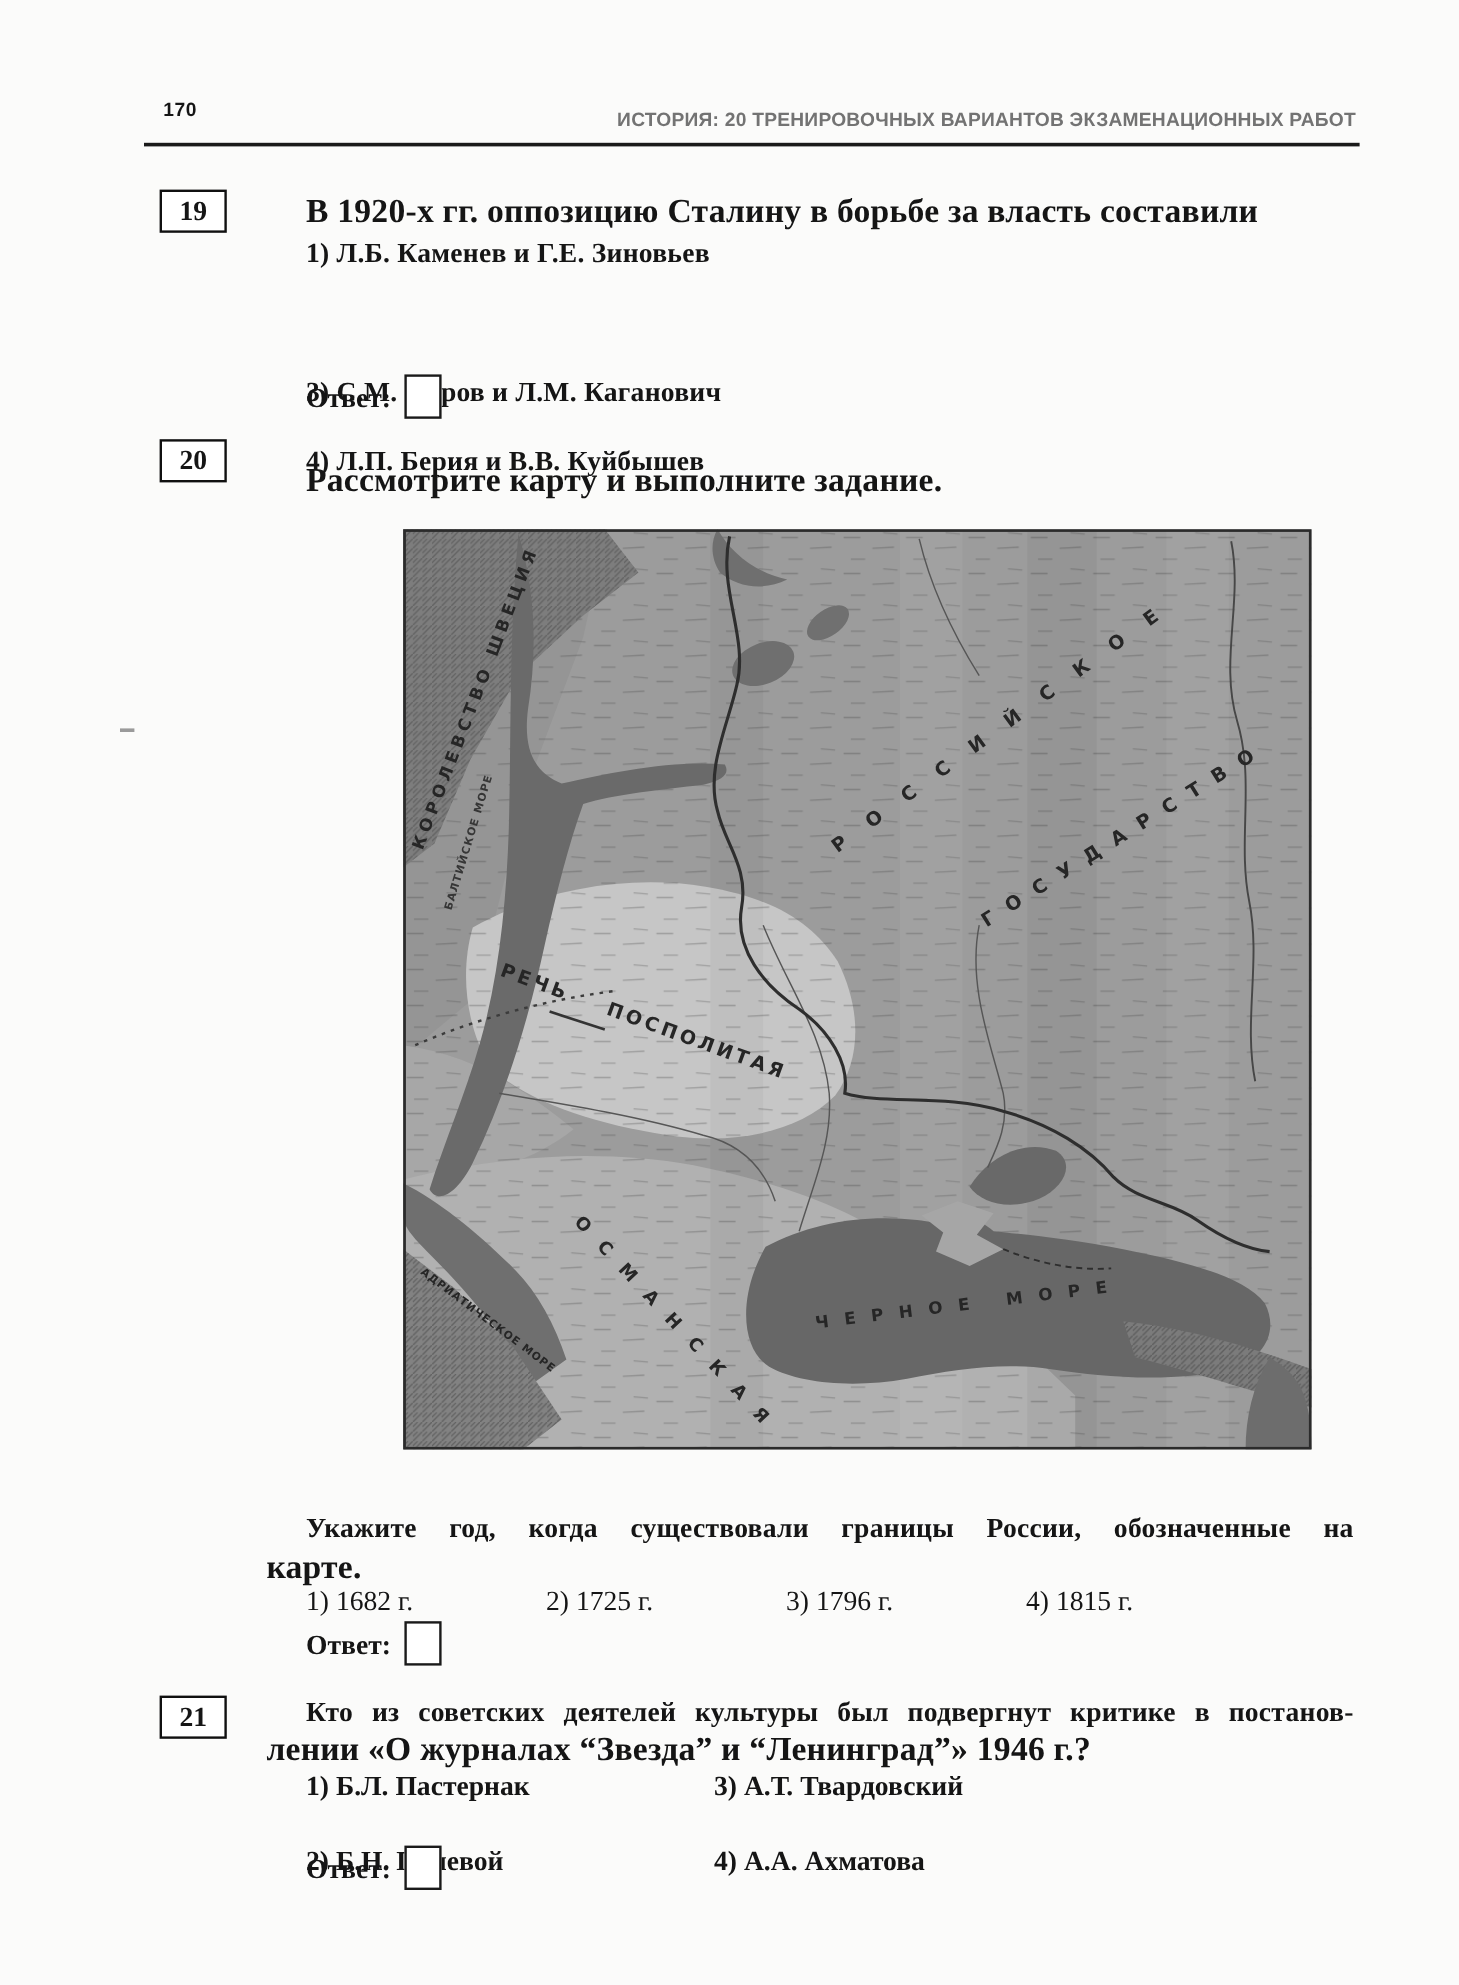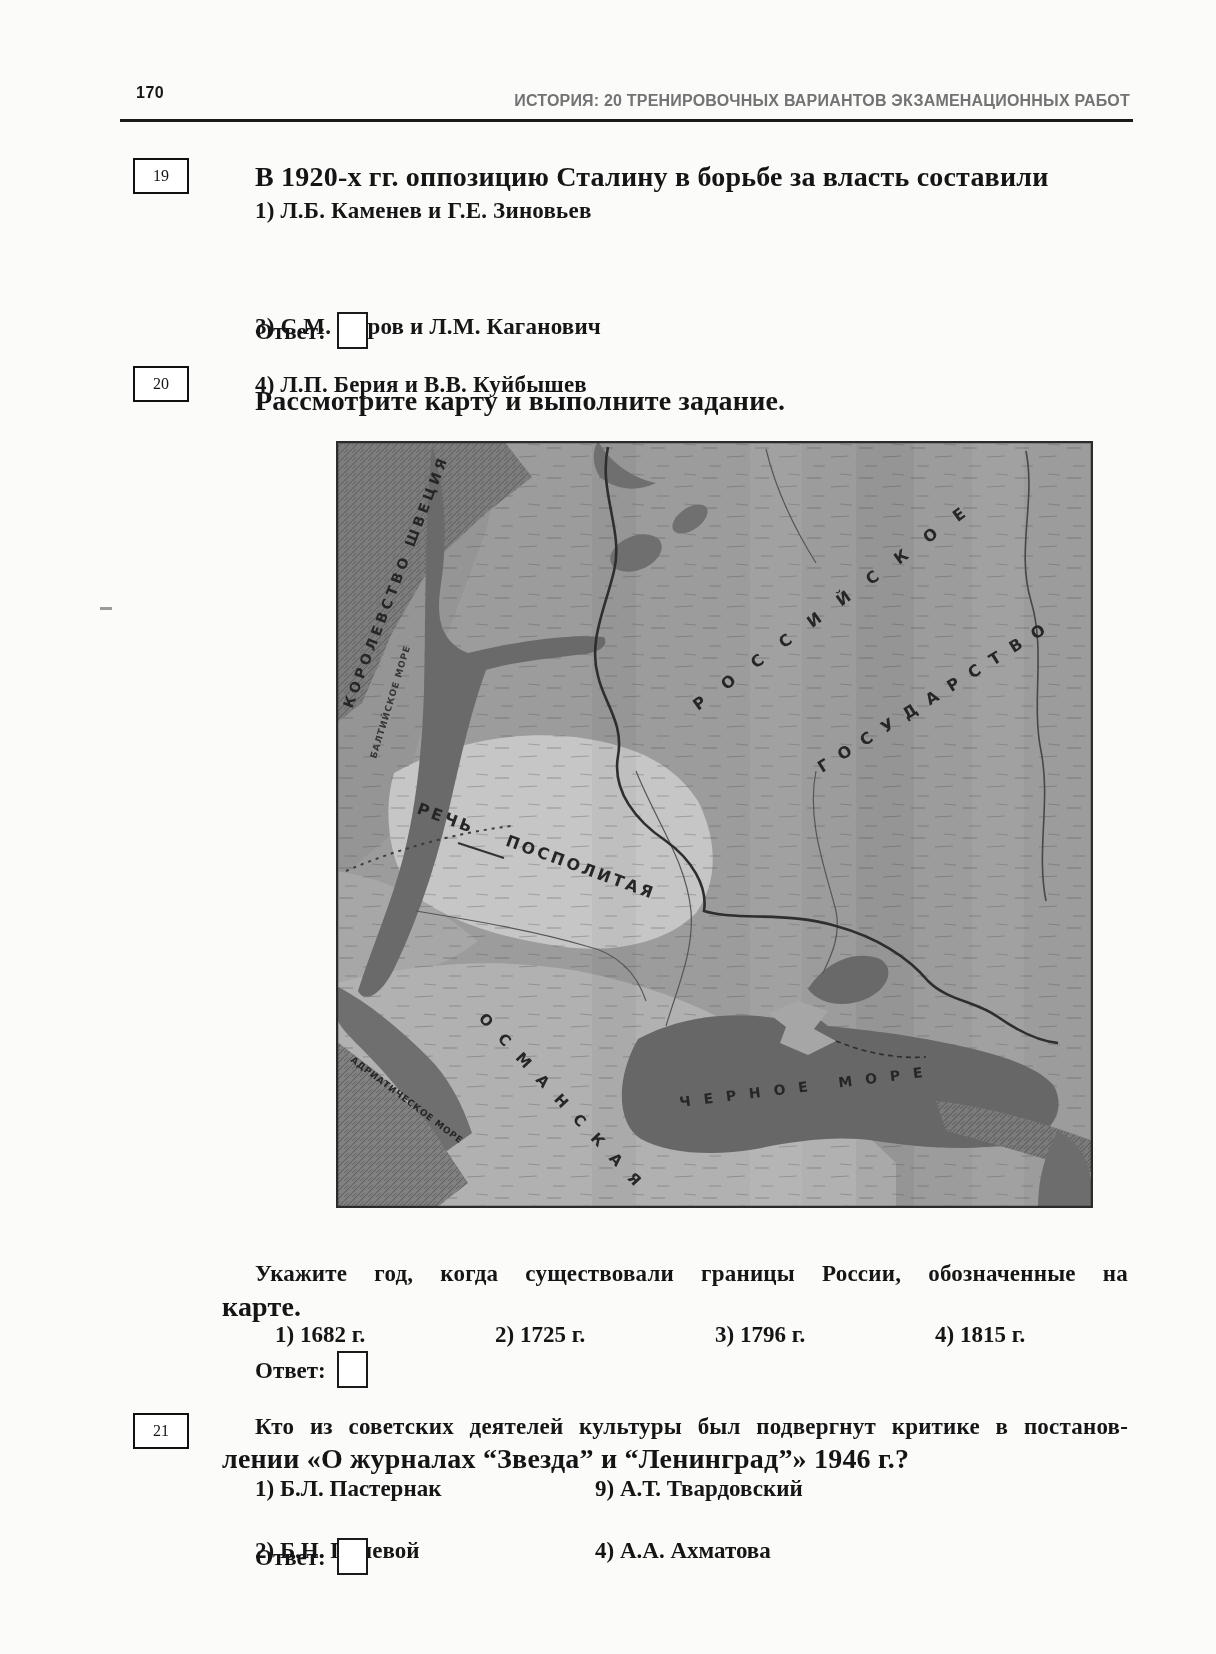--- a/index.html
+++ b/index.html
@@ -9,31 +9,31 @@
     font-family:"Liberation Serif", serif;
     overflow:hidden;
   }
   .abs{position:absolute;}
   
   .pagenum{left:136px;top:84px;font-family:"Liberation Sans",sans-serif;font-size:16px;font-weight:600;letter-spacing:.5px;}
   .headtitle{right:86px;top:92px;font-family:"Liberation Sans",sans-serif;font-size:16px;font-weight:700;letter-spacing:.2px;color:#737373;}
   .rule{left:120px;top:119px;width:1013px;height:3px;background:#1a1a1a;}
   
   .qbox{width:52px;height:32px;border:2.5px solid #101010;display:flex;align-items:center;justify-content:center;
-        font-size:16px;font-weight:400;background:#fff;}
+        font-size:23px;font-weight:700;background:#fff;}
   
   .t{font-size:28px;font-weight:700;letter-spacing:.2px;white-space:nowrap;}
   .opts{font-size:23px;font-weight:700;letter-spacing:.2px;line-height:29px;white-space:pre;}
   .ansrow{display:flex;align-items:center;gap:11px;}
   .anslabel{font-size:23px;font-weight:700;}
   .ansbox{width:27px;height:33px;border:2px solid #1a1a1a;background:#fff;margin-top:-2px;}
   .just{font-size:23px;font-weight:700;letter-spacing:.2px;line-height:32.5px;
         text-align:justify;text-align-last:justify;}
   .q20row{display:flex;}
-  .q20row span{display:inline-block;width:200px;font-size:23px;font-weight:700;white-space:nowrap;margin-left:20px;}
+  .q20row span{display:inline-block;width:200px;font-size:23px;font-weight:400;white-space:nowrap;}
   .colopts{font-size:23px;font-weight:700;line-height:31px;white-space:pre;}
   .artifact{background:#9a9a9a;}
   
   .mapwrap{left:336px;top:441px;width:757px;height:767px;}
   svg text{font-family:"DejaVu Sans",sans-serif;font-weight:700;fill:#262626;}
 </style>
 </head>
 <body>
 
 <div class="abs pagenum">170</div>
@@ -165,18 +165,18 @@
 
 <div class="abs qbox" style="left:133px;top:1413px;">
   <span>21</span>
 </div>
 <div class="abs just" style="left:222px;top:1411px;width:906px;">
   <span style="display:inline-block;width:33px;"></span><span>Кто из советских деятелей культуры был подвергнут критике в постанов-</span>
 </div>
 <div class="abs t" style="left:222px;top:1443px;">лении «О журналах “Звезда” и “Ленинград”» 1946 г.?</div>
 <div class="abs colopts" style="left:255px;top:1473px;"><span>1) Б.Л. Пастернак</span><br>
 <span>2) Б.Н. Полевой</span></div>
-<div class="abs colopts" style="left:595px;top:1473px;"><span>9) А.Т. Твардовский</span><br>
+<div class="abs colopts" style="left:595px;top:1473px;"><span>3) А.Т. Твардовский</span><br>
 <span>4) А.А. Ахматова</span></div>
 <div class="abs ansrow" style="left:255px;top:1540px;">
   <span class="anslabel">Ответ:</span>
   <span class="ansbox"></span>
 </div>
 
 </body></html>

